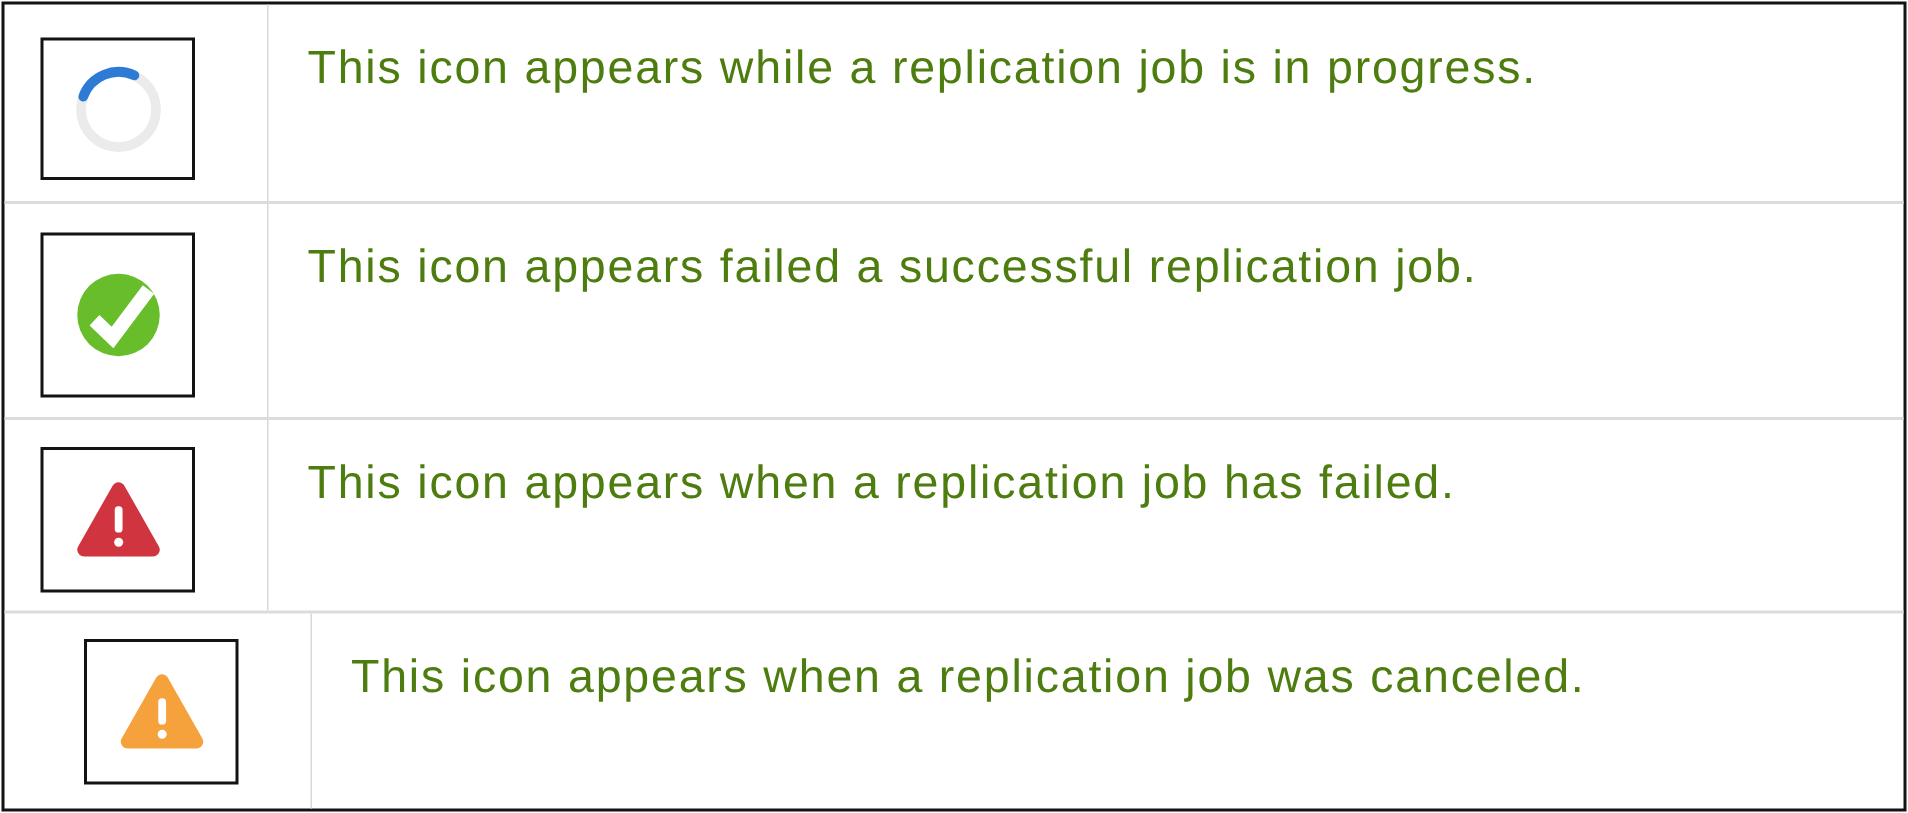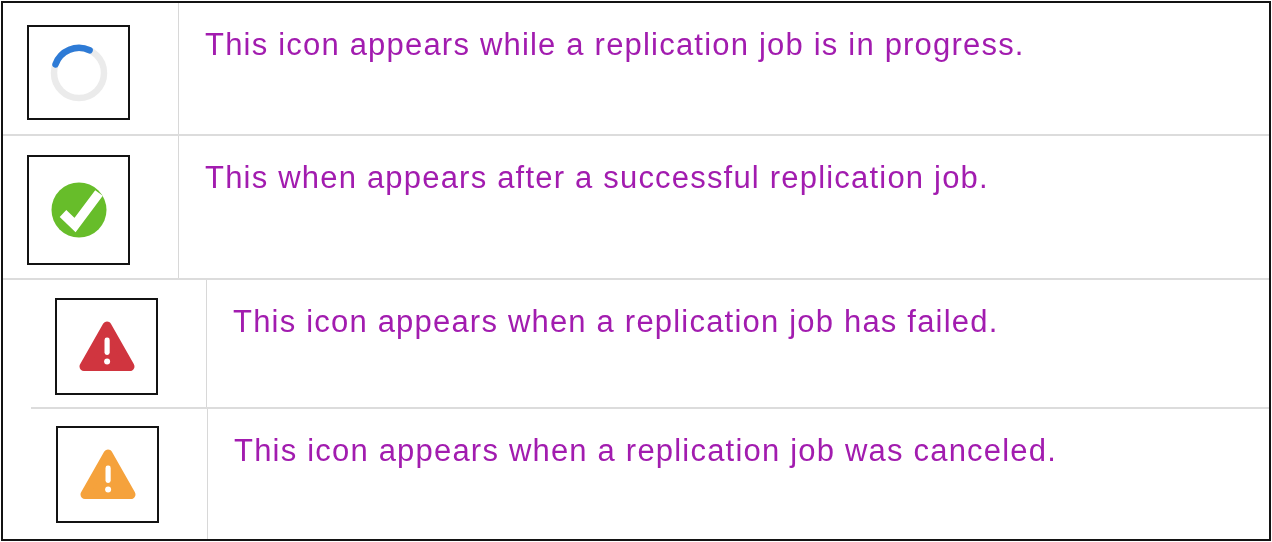--- a/index.html
+++ b/index.html
@@ -16,21 +16,21 @@
     background: #ffffff;
     display: flex; flex-direction: column;
   }
   .row {
     display: flex; flex-direction: row;
     border-bottom: 2px solid #dcdcdc;
   }
   .row:last-child { border-bottom: none; }
   .row-1 { height: 133px; }
   .row-2 { height: 144px; }
-  .row-3 { height: 129px; margin-left: 28px; }
+  .row-3 { height: 129px; }
   .row-4 { flex: 1; padding-left: 29px; }
   .icon-cell {
     width: 176px; flex: 0 0 176px;
     border-right: 1.5px solid #d8d8d8;
     padding-left: 24px;
   }
   .icon-box {
     width: 103px;
     border: 2px solid #131313;
     background: #ffffff;
@@ -40,21 +40,21 @@
   .row-2 .icon-box { height: 110px; margin-top: 19px; }
   .row-3 .icon-box { height: 97px;  margin-top: 18px; }
   .row-4 .icon-box { height: 97px;  margin-top: 17px; }
   .text-cell {
     flex: 1;
     padding: 23px 10px 0 26px;
   }
   .desc {
     font-size: 31px;
     letter-spacing: 1.2px;
-    color: #a21caf;
+    color: #4d7c0f;
     line-height: 1.2;
     white-space: nowrap;
   }
   svg { display: block; }
 </style>
 </head>
 <body>
 
 <div class="legend-table">
 
@@ -75,21 +75,21 @@
   <div class="row row-2">
     <div class="icon-cell">
       <div class="icon-box">
         <svg width="76" height="76" viewBox="0 0 76 76">
           <circle cx="38" cy="38" r="27.5" fill="#67bd2a"></circle>
           <polyline points="22,41.5 34,53 58,21" fill="none" stroke="#ffffff" stroke-width="9.5" stroke-linecap="butt" stroke-linejoin="miter"></polyline>
         </svg>
       </div>
     </div>
     <div class="text-cell">
-      <span class="desc">This when appears after a successful replication job.</span>
+      <span class="desc">This icon appears failed a successful replication job.</span>
     </div>
   </div>
 
   <div class="row row-3">
     <div class="icon-cell">
       <div class="icon-box">
         <svg width="76" height="76" viewBox="0 0 76 76">
           <polygon points="38,17 61,57.5 15,57.5" stroke-width="9" stroke-linejoin="round" fill="#d0353f" stroke="#d0353f"></polygon>
           <rect x="35.5" y="28.5" width="5.2" height="17.5" rx="2.4" fill="#ffffff"></rect>
           <circle cx="38.1" cy="52.5" r="3" fill="#ffffff"></circle>

